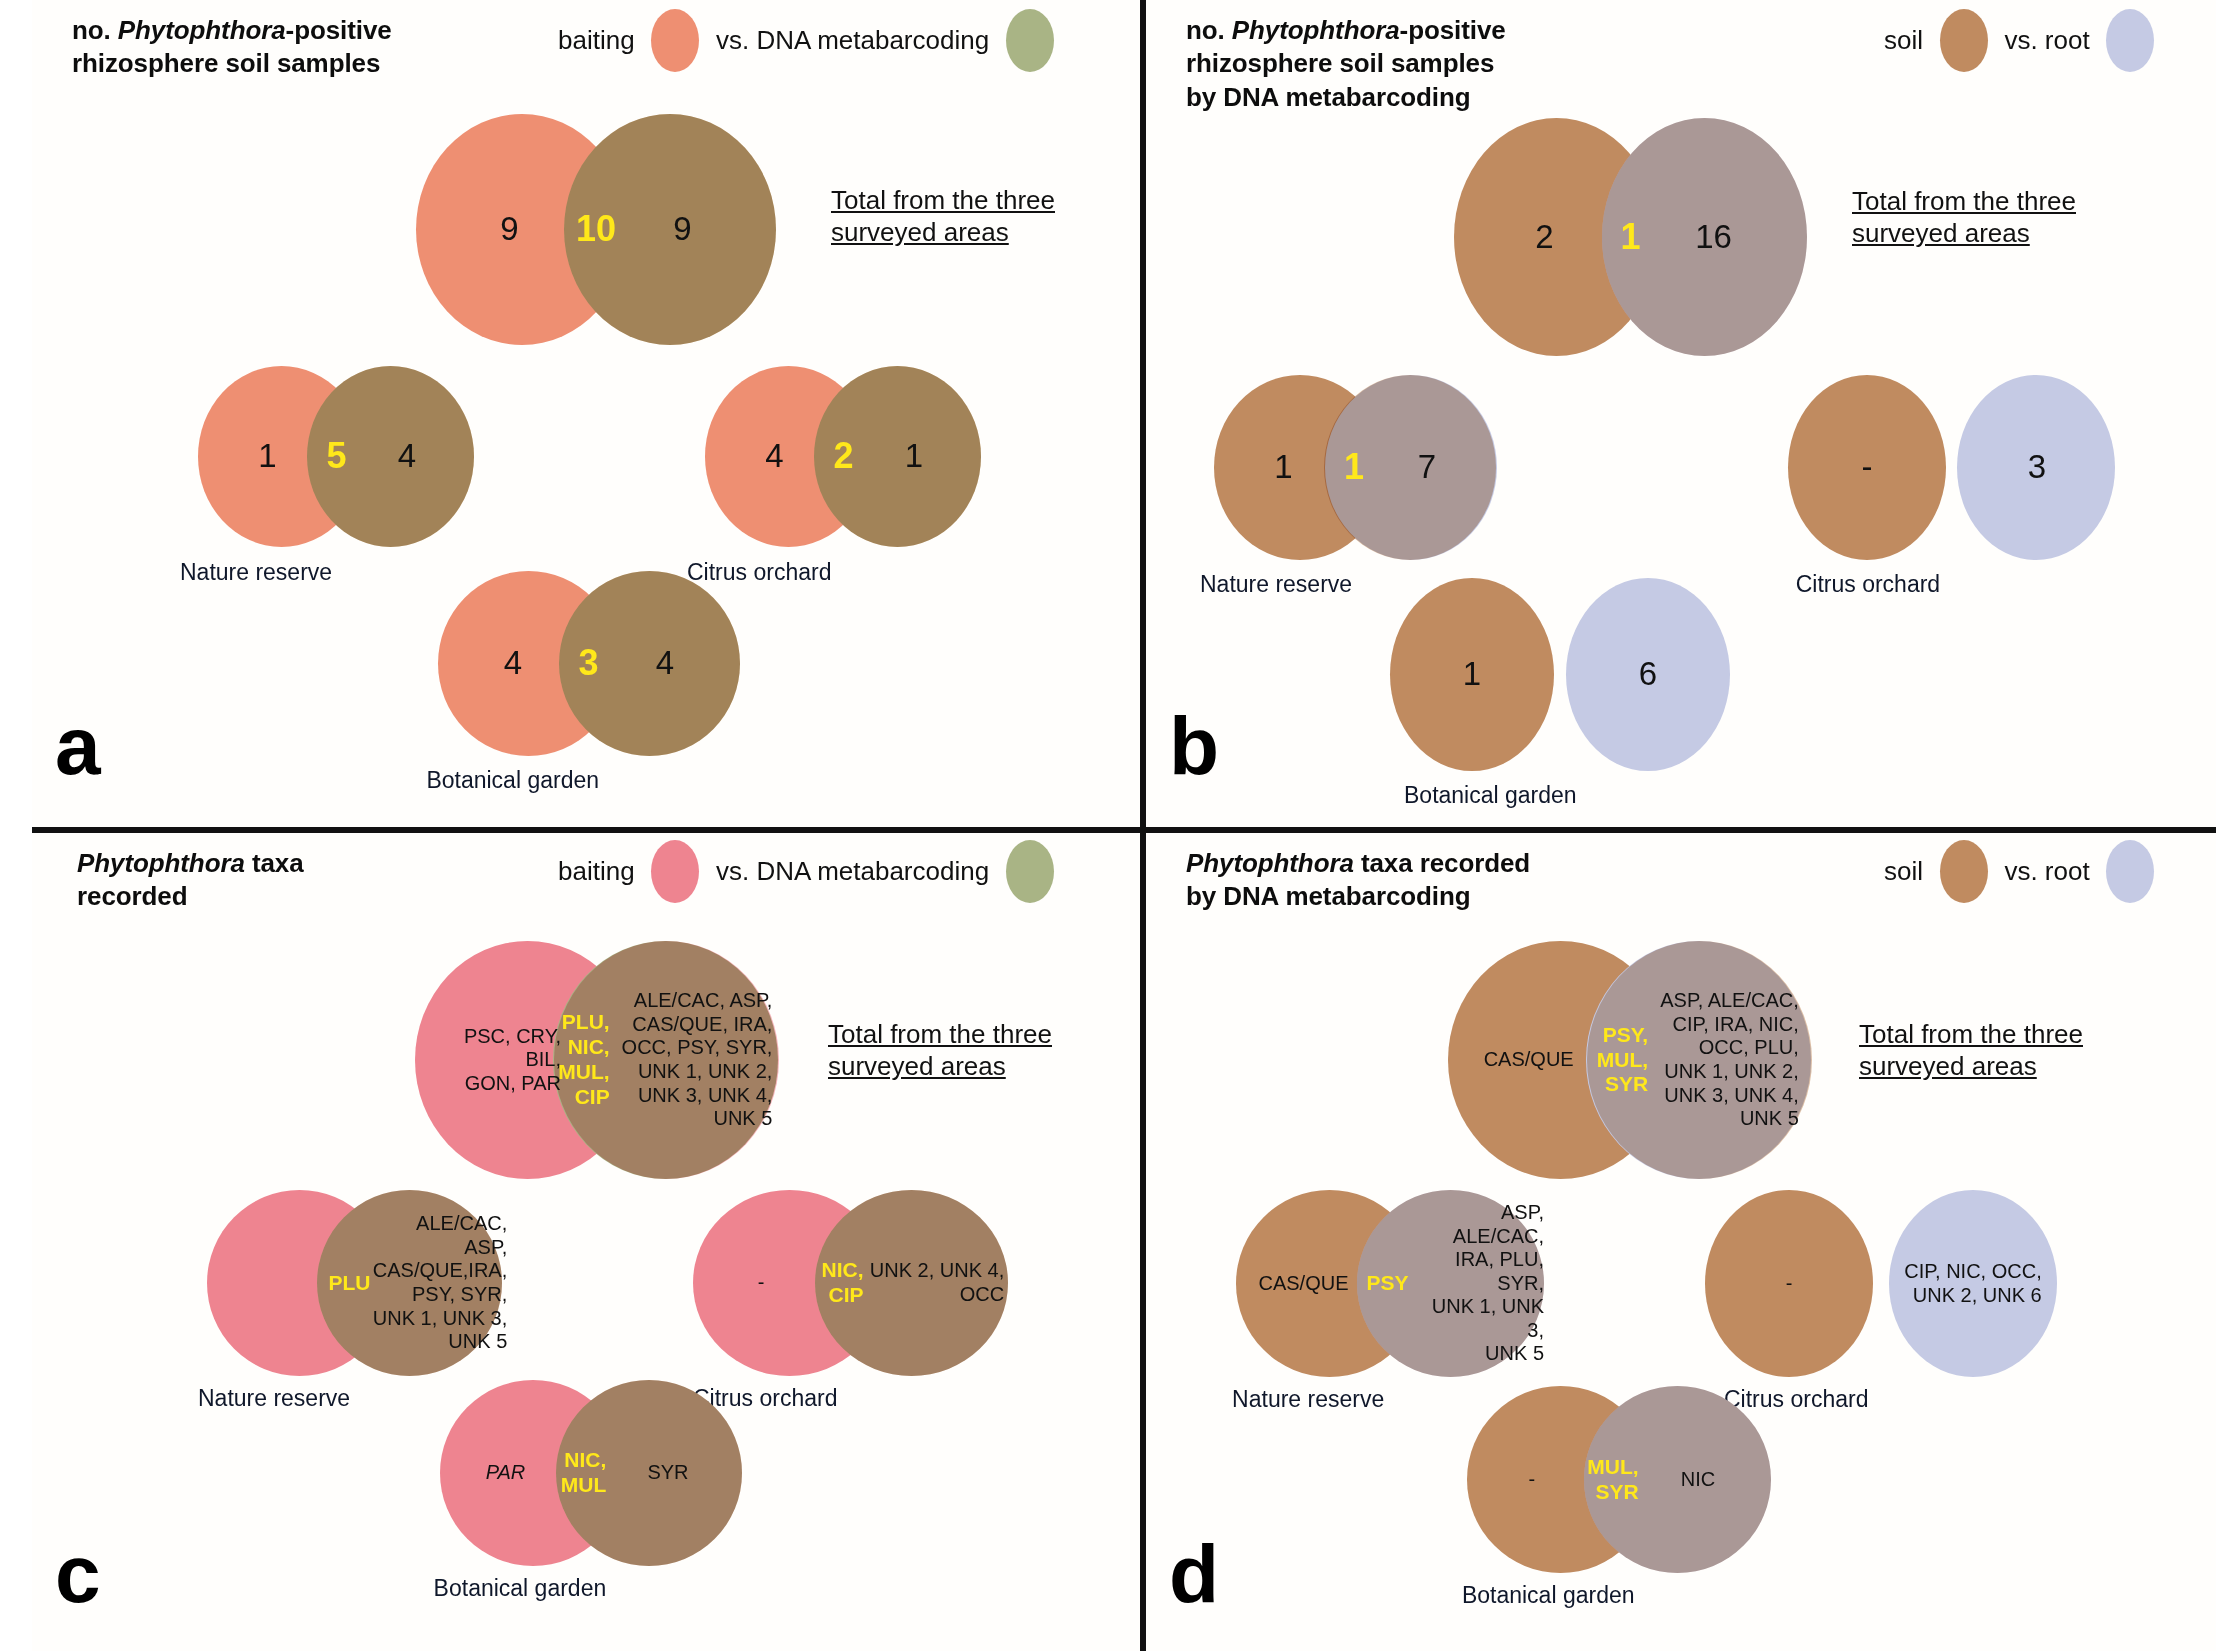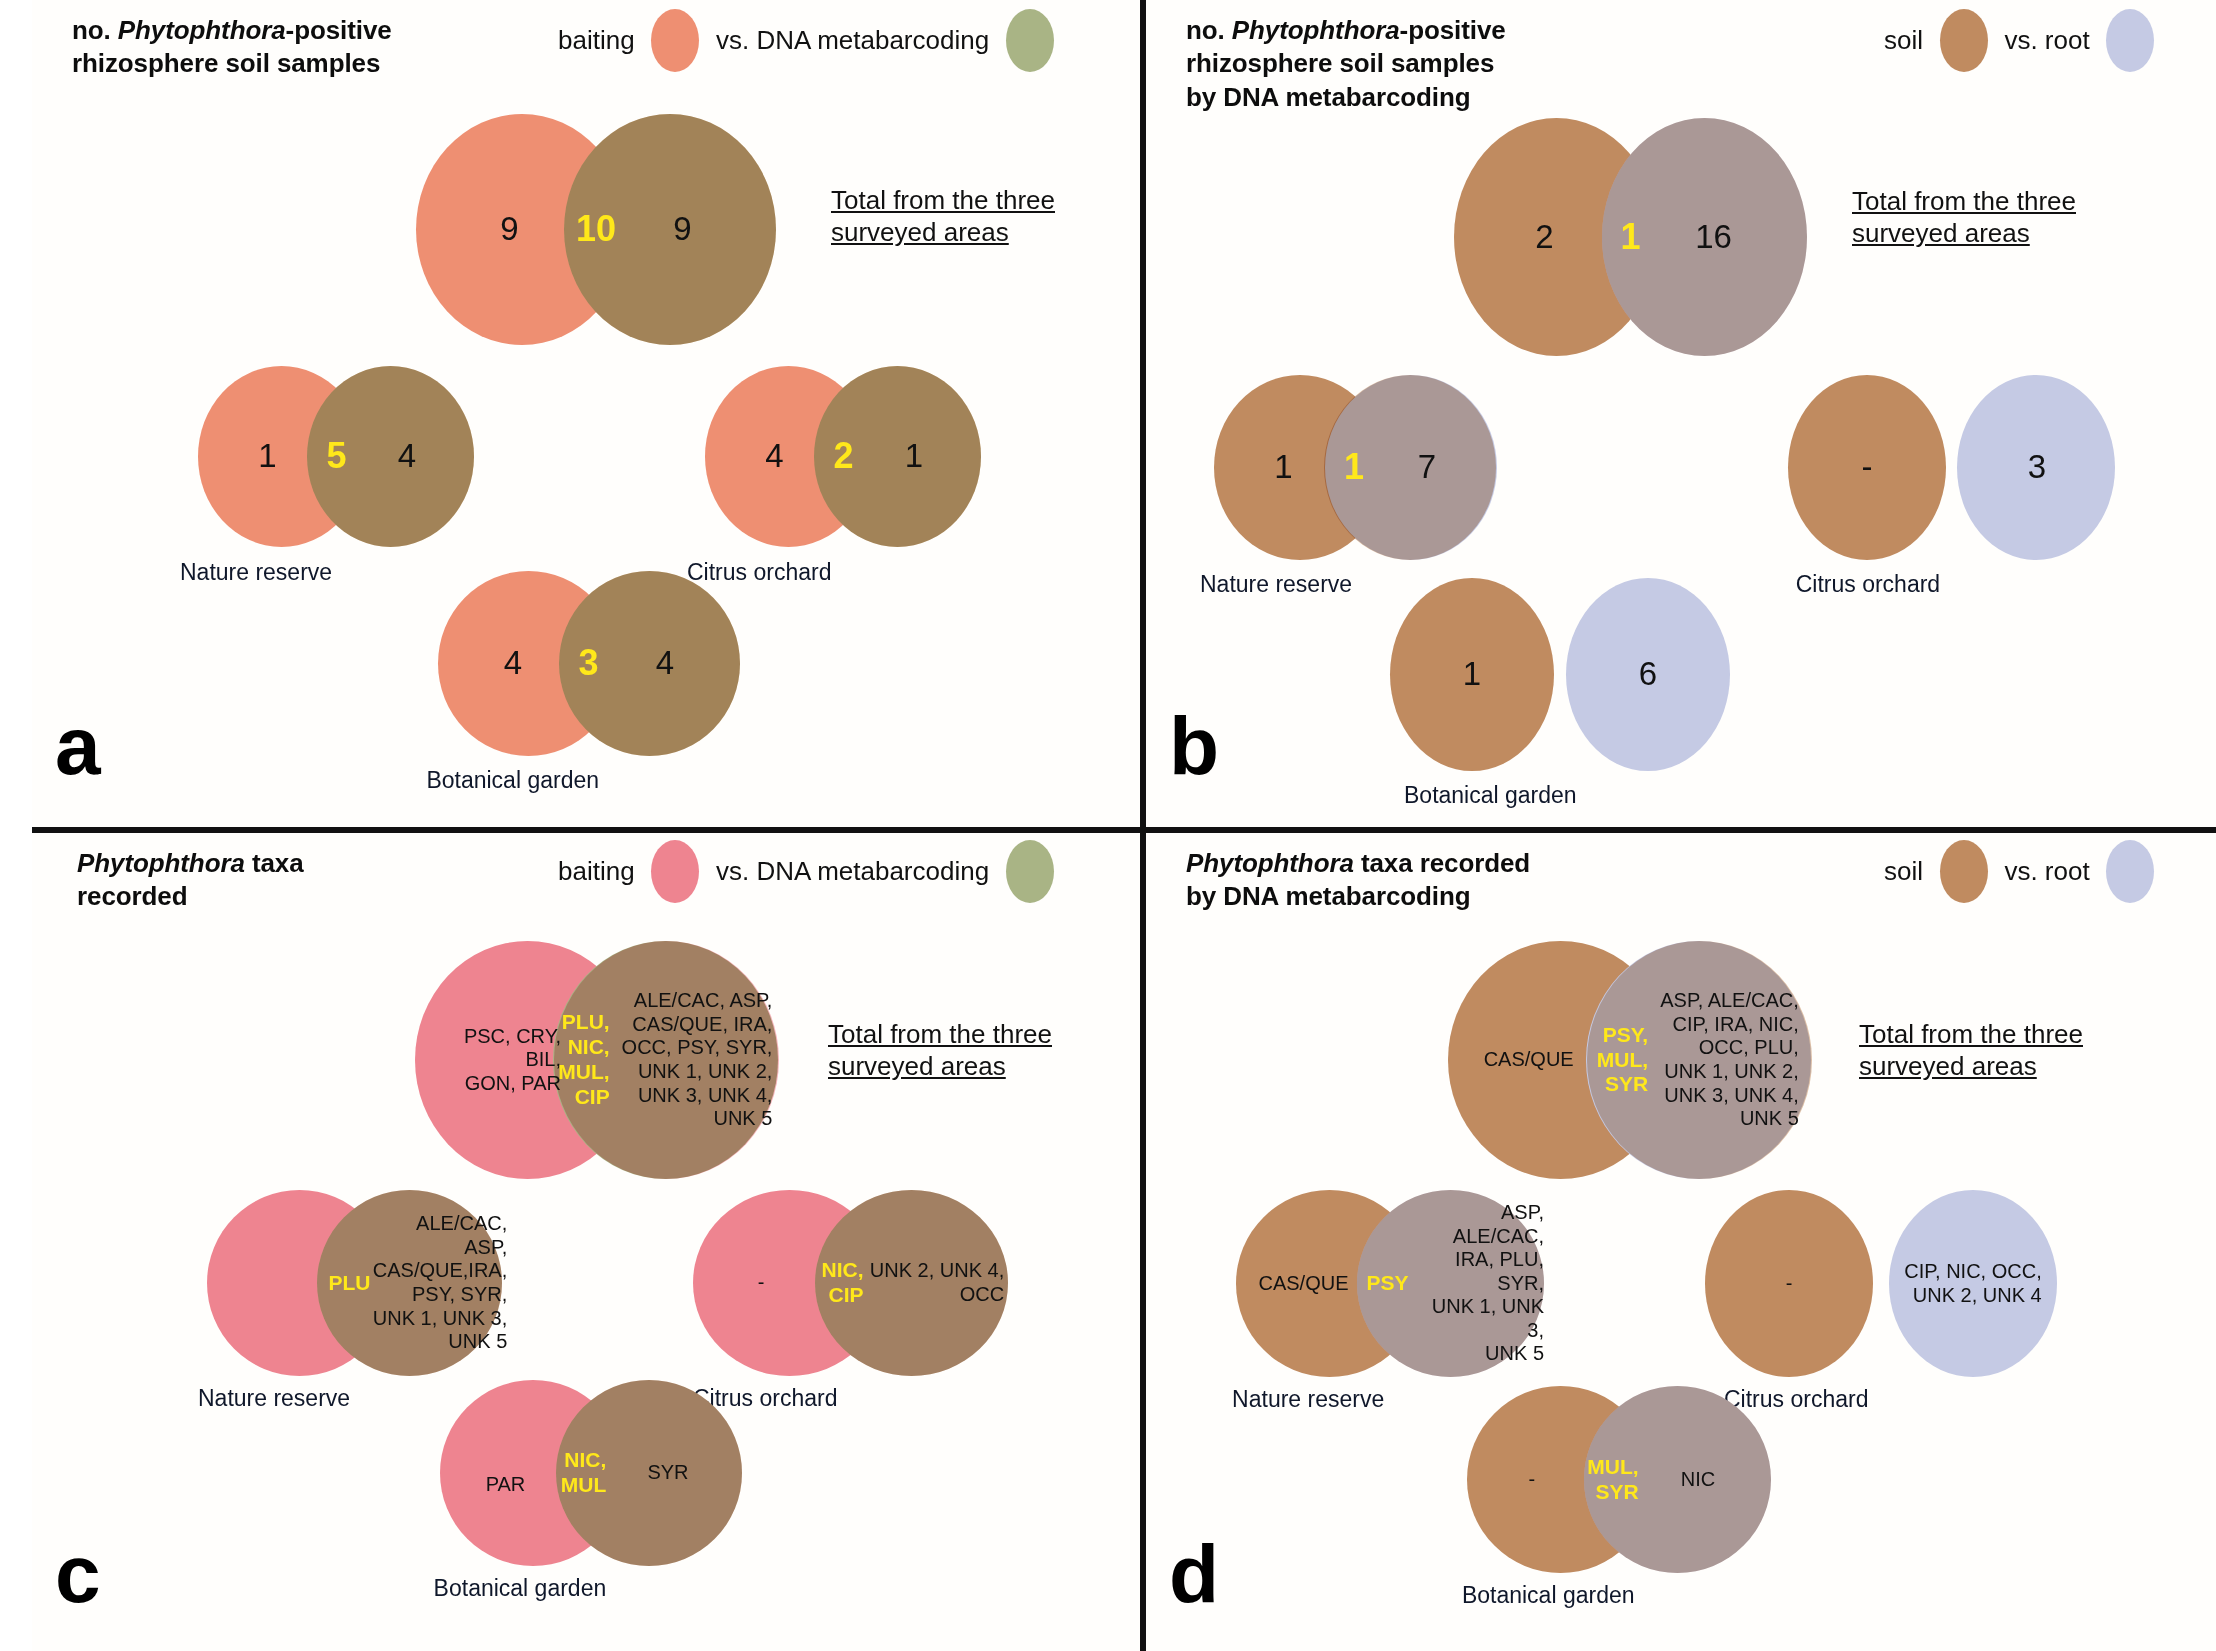--- a/index.html
+++ b/index.html
@@ -275,21 +275,21 @@
 CIP</div>
       <div class="venn-text taxa" style="left:172px;top:0;width:144px;height:186px;">UNK 2, UNK 4,
 OCC</div>
       <div class="area-label" style="left:0px;top:195px;width:315px;">Citrus orchard</div>
     </div>
 
     <div class="venn" style="left:408px;top:547px;width:302px;height:186px;">
       <div class="venn-circle left" style="width:186px;height:186px;background:#EE8490;"></div>
       <div class="venn-circle right" style="width:186px;height:186px;background:#A9B485;"></div>
       <div class="venn-overlap" style="left:116px;width:186px;height:186px;background:#EE8490;opacity:.6;"></div>
-      <div class="venn-text taxa" style="left:13px;top:12px;width:105px;height:186px;">PAR</div>
+      <div class="venn-text taxa" style="left:13px;top:0;width:105px;height:186px;font-style:italic;">PAR</div>
       <div class="venn-text taxa shared" style="left:118px;top:0;width:51px;height:186px;">NIC,
 MUL</div>
       <div class="venn-text taxa" style="left:170px;top:0;width:116px;height:186px;">SYR</div>
       <div class="area-label" style="left:-6.4px;top:195px;width:315px;">Botanical garden</div>
     </div>
 
     <div class="panel-letter" id="letter-c">c</div>
   </div>
 
   <div class="panel" id="panel-d">
@@ -334,21 +334,21 @@
 UNK 1, UNK 3,
 UNK 5</div>
       <div class="area-label" style="left:-3.9px;top:196px;width:315px;">Nature reserve</div>
     </div>
 
     <div class="venn" style="left:559px;top:357px;width:352px;height:187px;">
       <div class="venn-circle left" style="width:168px;height:187px;background:#C08B60;"></div>
       <div class="venn-circle right" style="width:168px;height:187px;background:#C5CAE4;"></div>
       <div class="venn-text taxa" style="left:0;top:0;width:168px;height:187px;">-</div>
       <div class="venn-text taxa" style="left:184px;top:0;width:168px;height:187px;">CIP, NIC, OCC,
-UNK 2, UNK 4</div>
+UNK 2, UNK 6</div>
       <div class="area-label" style="left:19px;top:196px;width:315px;">Citrus orchard</div>
     </div>
 
     <div class="venn" style="left:321px;top:553px;width:304px;height:187px;">
       <div class="venn-circle left" style="width:187px;height:187px;background:#C08B60;"></div>
       <div class="venn-circle right" style="width:187px;height:187px;background:#C5CAE4;"></div>
       <div class="venn-overlap" style="left:117px;width:187px;height:187px;background:#C08B60;opacity:.55;"></div>
       <div class="venn-text taxa" style="left:10.3px;top:0;width:109px;height:187px;">-</div>
       <div class="venn-text taxa shared" style="left:119px;top:0;width:54px;height:187px;">MUL,
 SYR</div>

